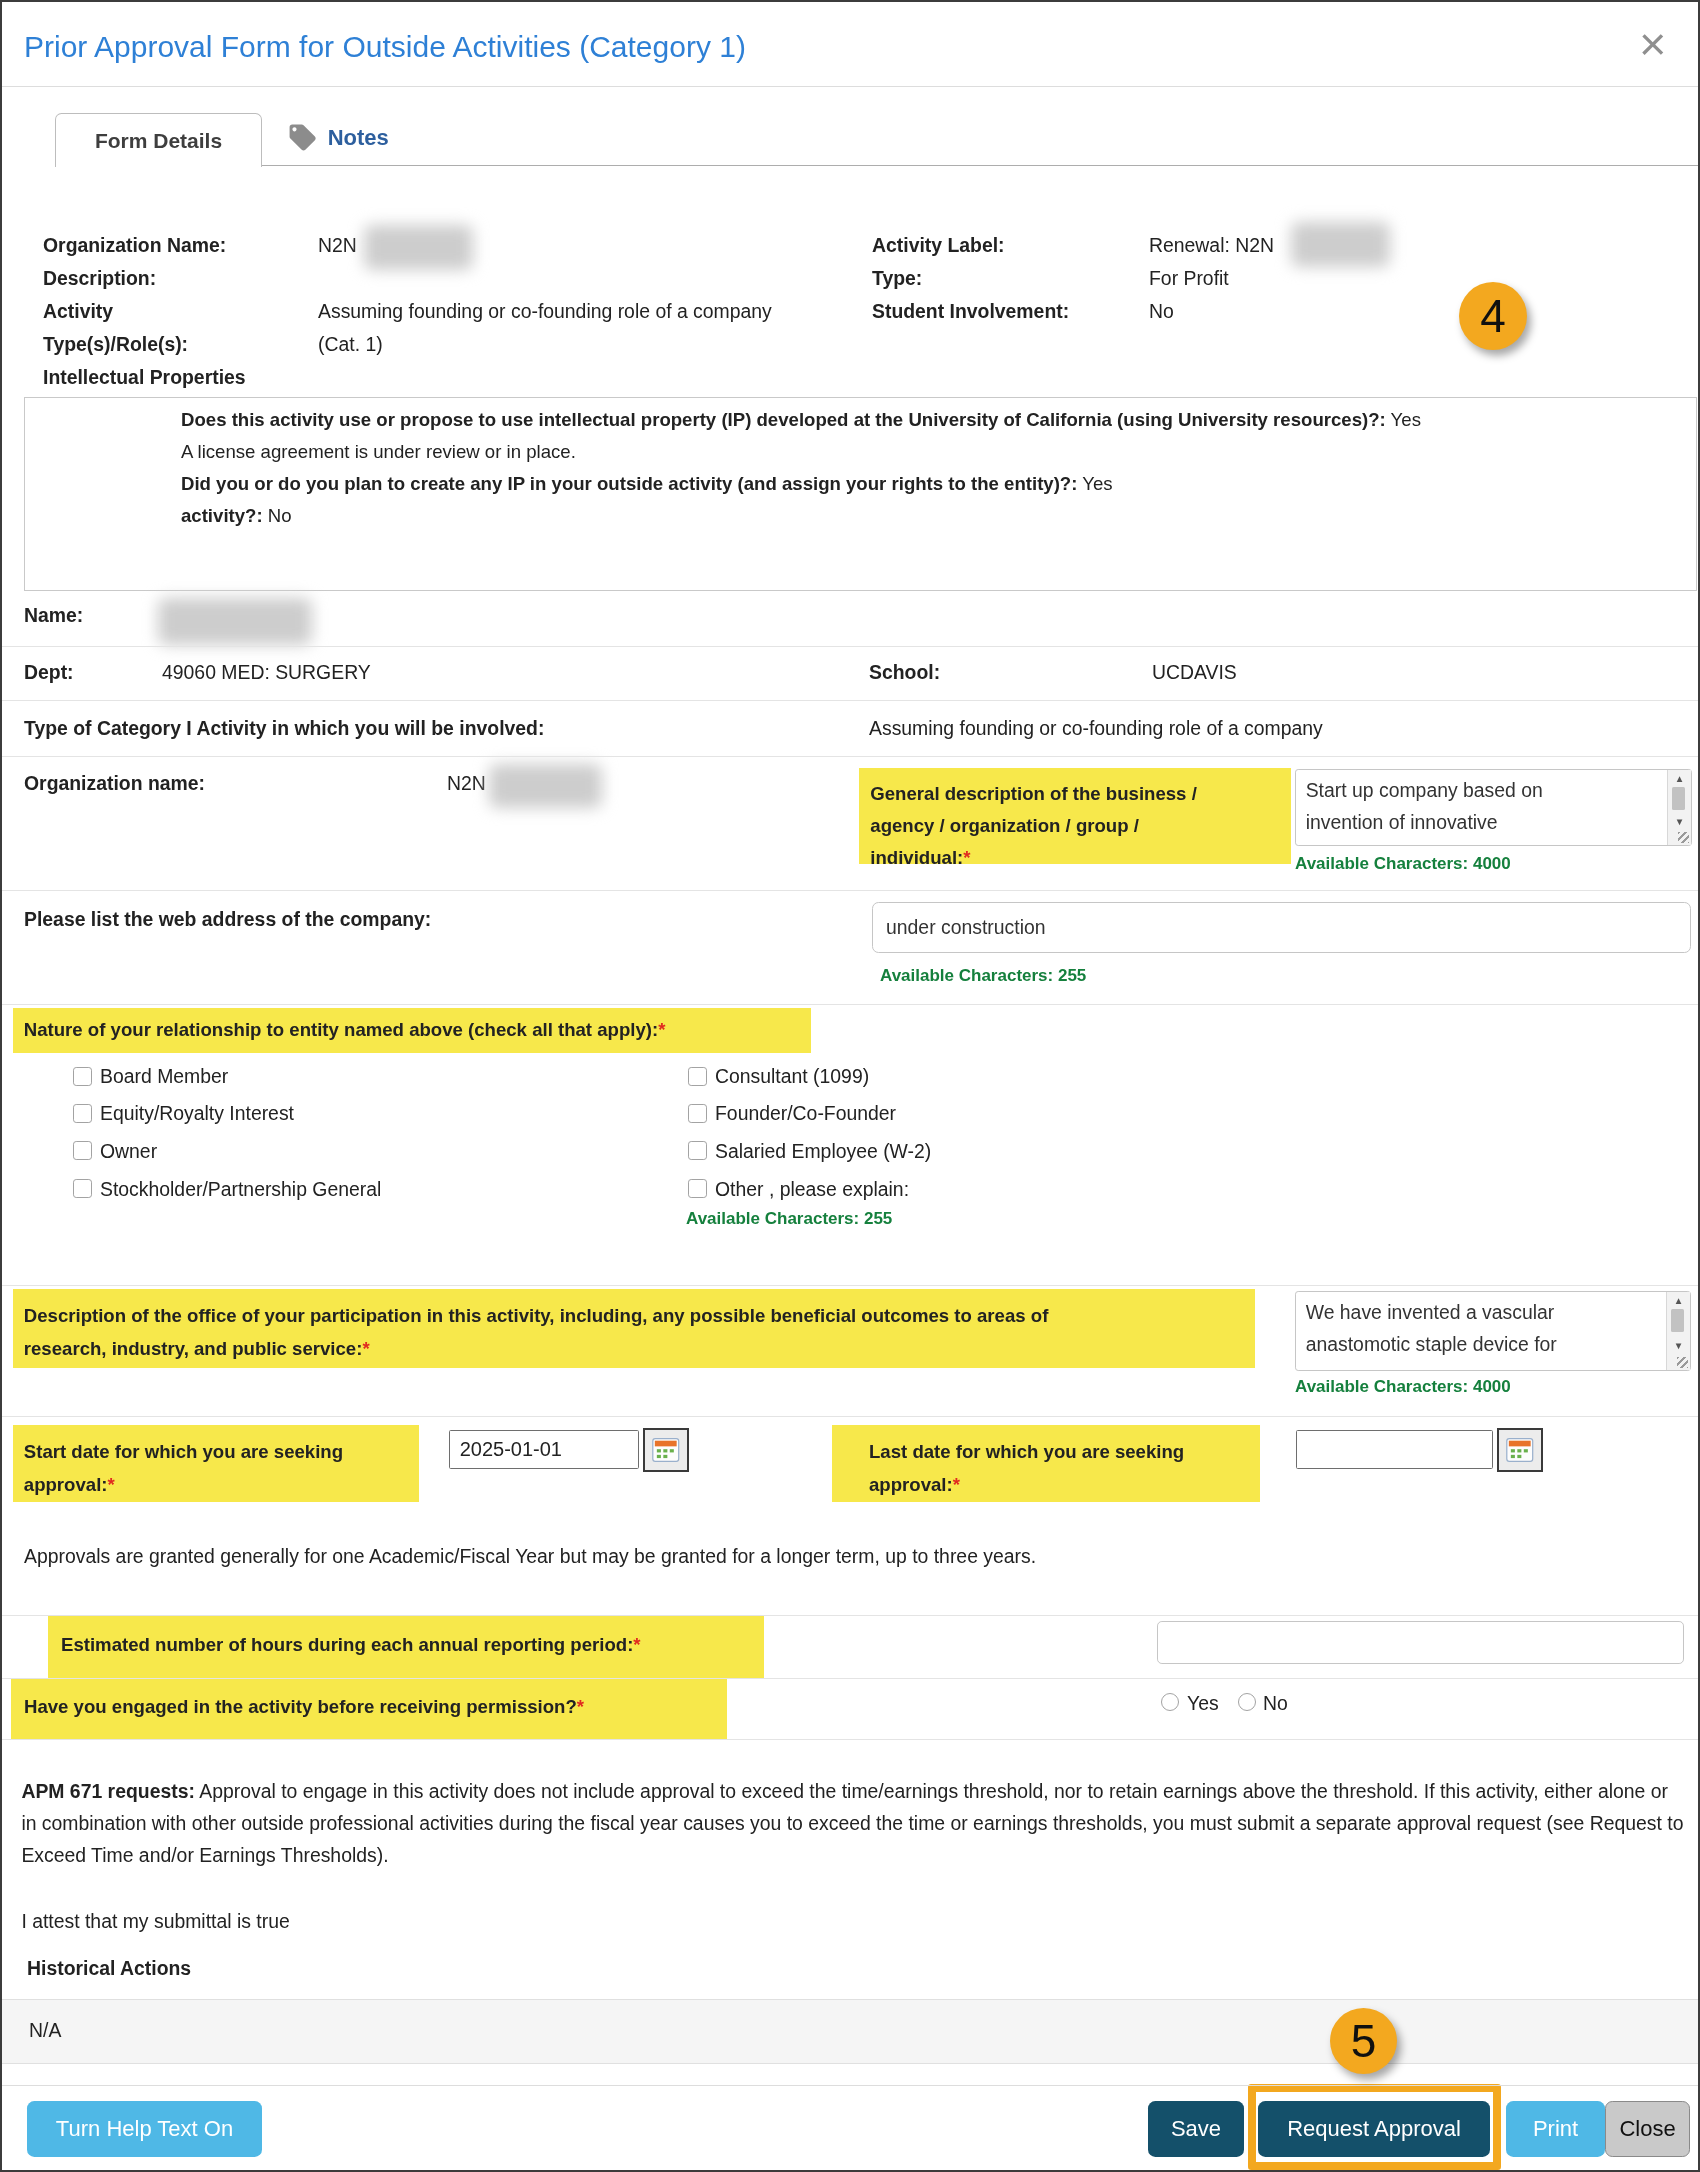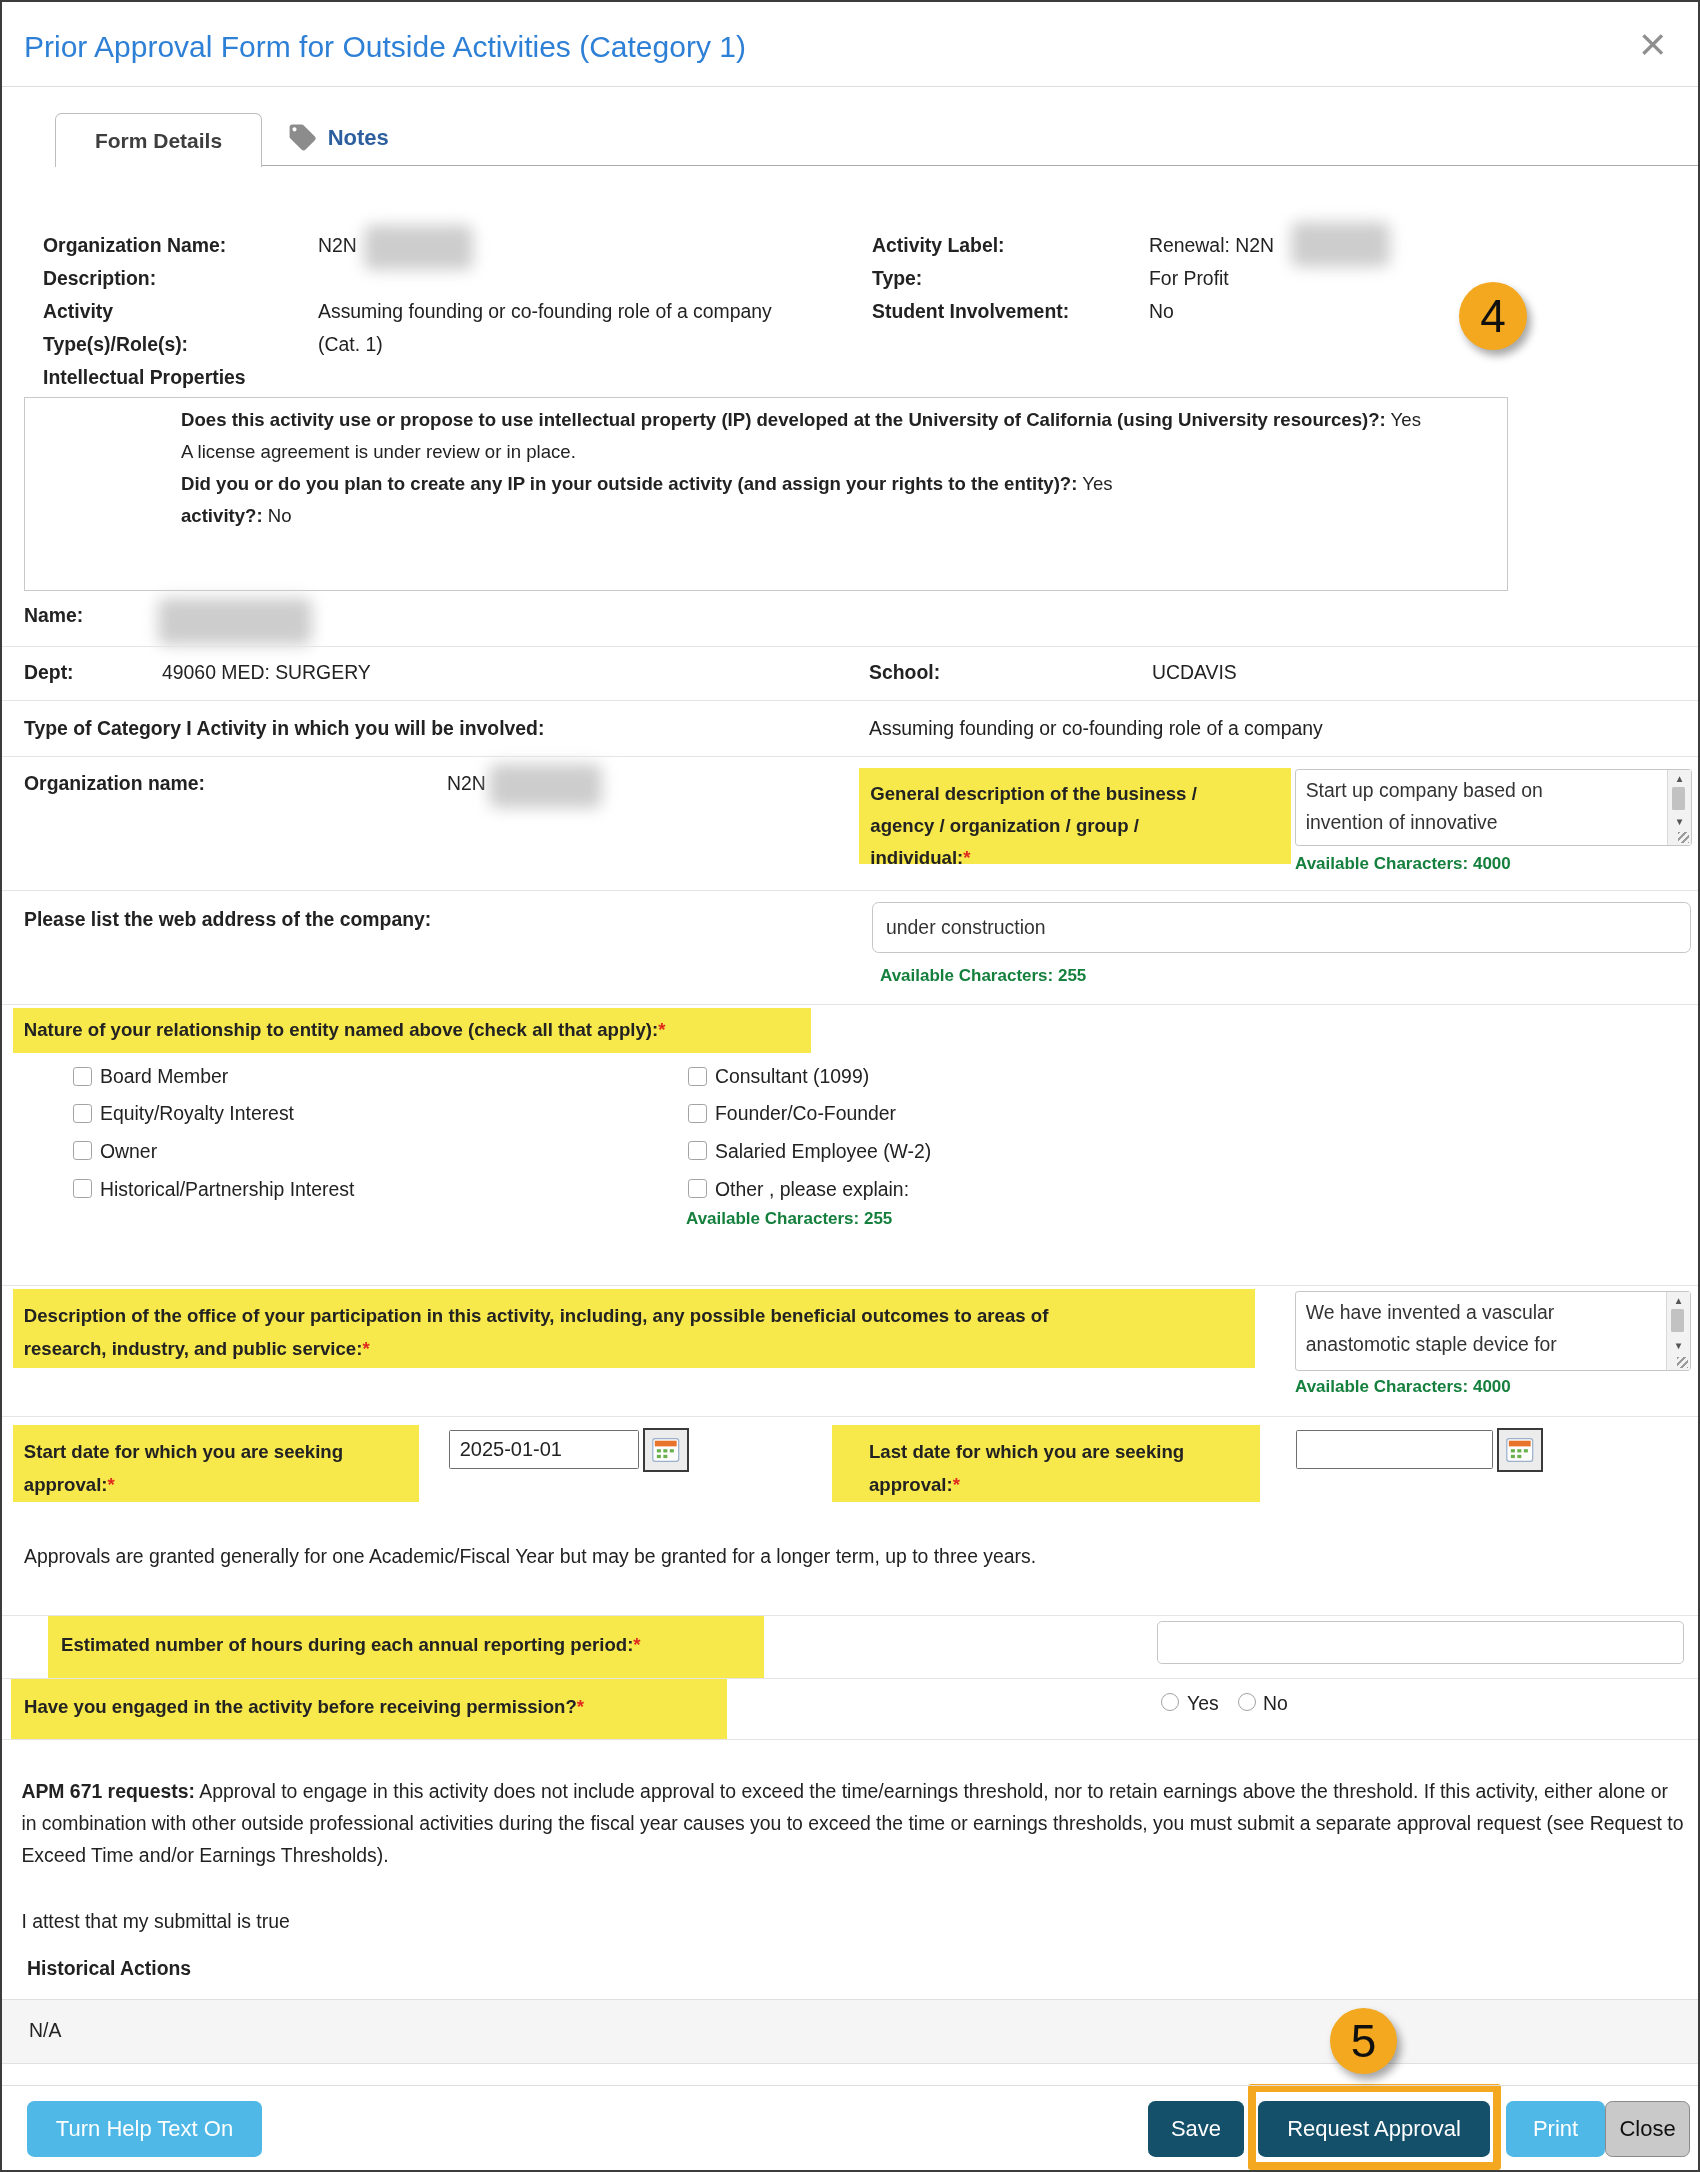--- a/index.html
+++ b/index.html
@@ -71,21 +71,21 @@
   <div class="abs b fs24" style="left:870px;top:232px;">Activity Label:</div>
   <div class="abs fs24" style="left:1147px;top:232px;">Renewal: N2N</div>
   <div class="blur" style="left:1289px;top:220px;width:99px;height:45px;"></div>
   <div class="abs b fs24" style="left:870px;top:265px;">Type:</div>
   <div class="abs fs24" style="left:1147px;top:265px;">For Profit</div>
   <div class="abs b fs24" style="left:870px;top:298px;">Student Involvement:</div>
   <div class="abs fs24" style="left:1147px;top:298px;">No</div>
 
   <div class="abs balloon" style="left:1457px;top:280px;width:68px;height:68px;">4</div>
 
-  <div class="abs ipbox" style="left:22px;top:395px;width:1484px;height:194px;">
+  <div class="abs ipbox" style="left:22px;top:395px;width:1673px;height:194px;">
     <div style="margin:5.7px 27.5px 0 156px;">
       <div class="ipline"><span class="b">Does this activity use or propose to use intellectual property (IP) developed at the University of California (using University resources)?:</span> <span>Yes</span></div>
       <div class="ipline">A license agreement is under review or in place.</div>
       <div class="ipline"><span class="b">Did you or do you plan to create any IP in your outside activity (and assign your rights to the entity)?:</span> <span>Yes</span></div>
       <div class="ipline"><span class="b">activity?:</span> <span>No</span></div>
     </div>
   </div>
 
   <div class="abs b fs24" style="left:22px;top:602px;">Name:</div>
   <div class="blur" style="left:156px;top:596px;width:154px;height:47px;"></div>
@@ -136,21 +136,21 @@
     </div>
   </div>
 
   <div class="abs cb" style="left:71px;top:1065px;"></div>
   <div class="abs fs24" style="left:98px;top:1063px;">Board Member</div>
   <div class="abs cb" style="left:71px;top:1102px;"></div>
   <div class="abs fs24" style="left:98px;top:1100px;">Equity/Royalty Interest</div>
   <div class="abs cb" style="left:71px;top:1139px;"></div>
   <div class="abs fs24" style="left:98px;top:1138px;">Owner</div>
   <div class="abs cb" style="left:71px;top:1177px;"></div>
-  <div class="abs fs24" style="left:98px;top:1176px;">Historical/Partnership Interest</div>
+  <div class="abs fs24" style="left:98px;top:1176px;">Stockholder/Partnership General</div>
 
   <div class="abs cb" style="left:686px;top:1065px;"></div>
   <div class="abs fs24" style="left:713px;top:1063px;">Consultant (1099)</div>
   <div class="abs cb" style="left:686px;top:1102px;"></div>
   <div class="abs fs24" style="left:713px;top:1100px;">Founder/Co-Founder</div>
   <div class="abs cb" style="left:686px;top:1139px;"></div>
   <div class="abs fs24" style="left:713px;top:1138px;">Salaried Employee (W-2)</div>
   <div class="abs cb" style="left:686px;top:1177px;"></div>
   <div class="abs fs24" style="left:713px;top:1176px;">Other , please explain:</div>
   <div class="abs avail" style="left:684px;top:1207px;">Available Characters: 255</div>

